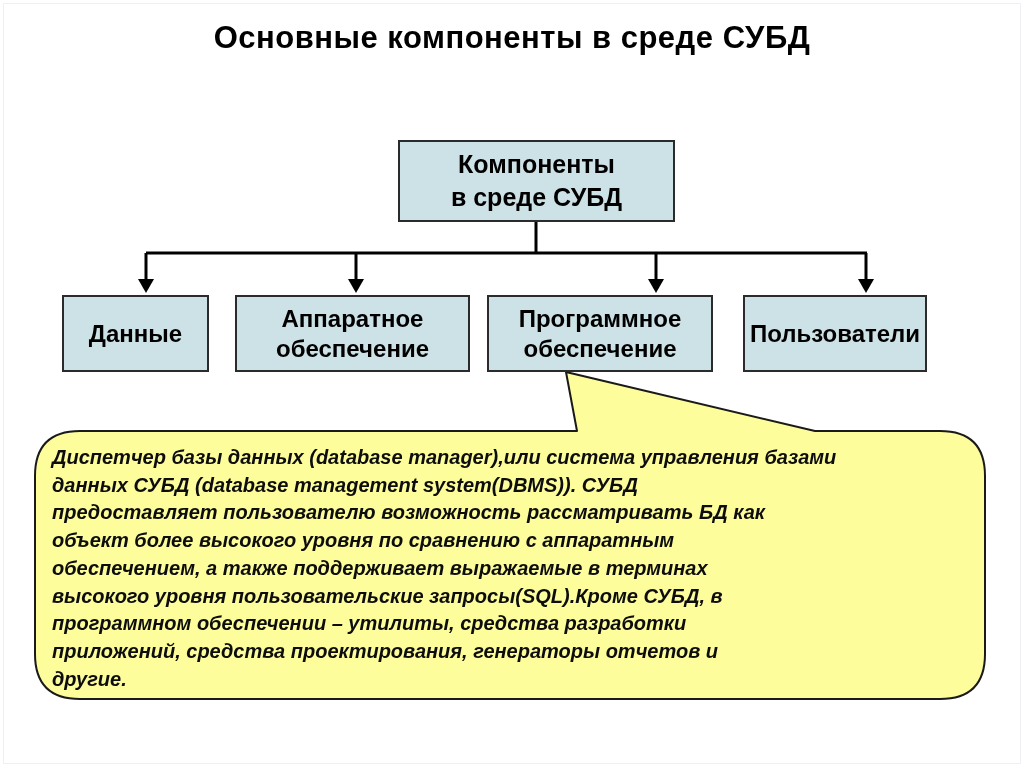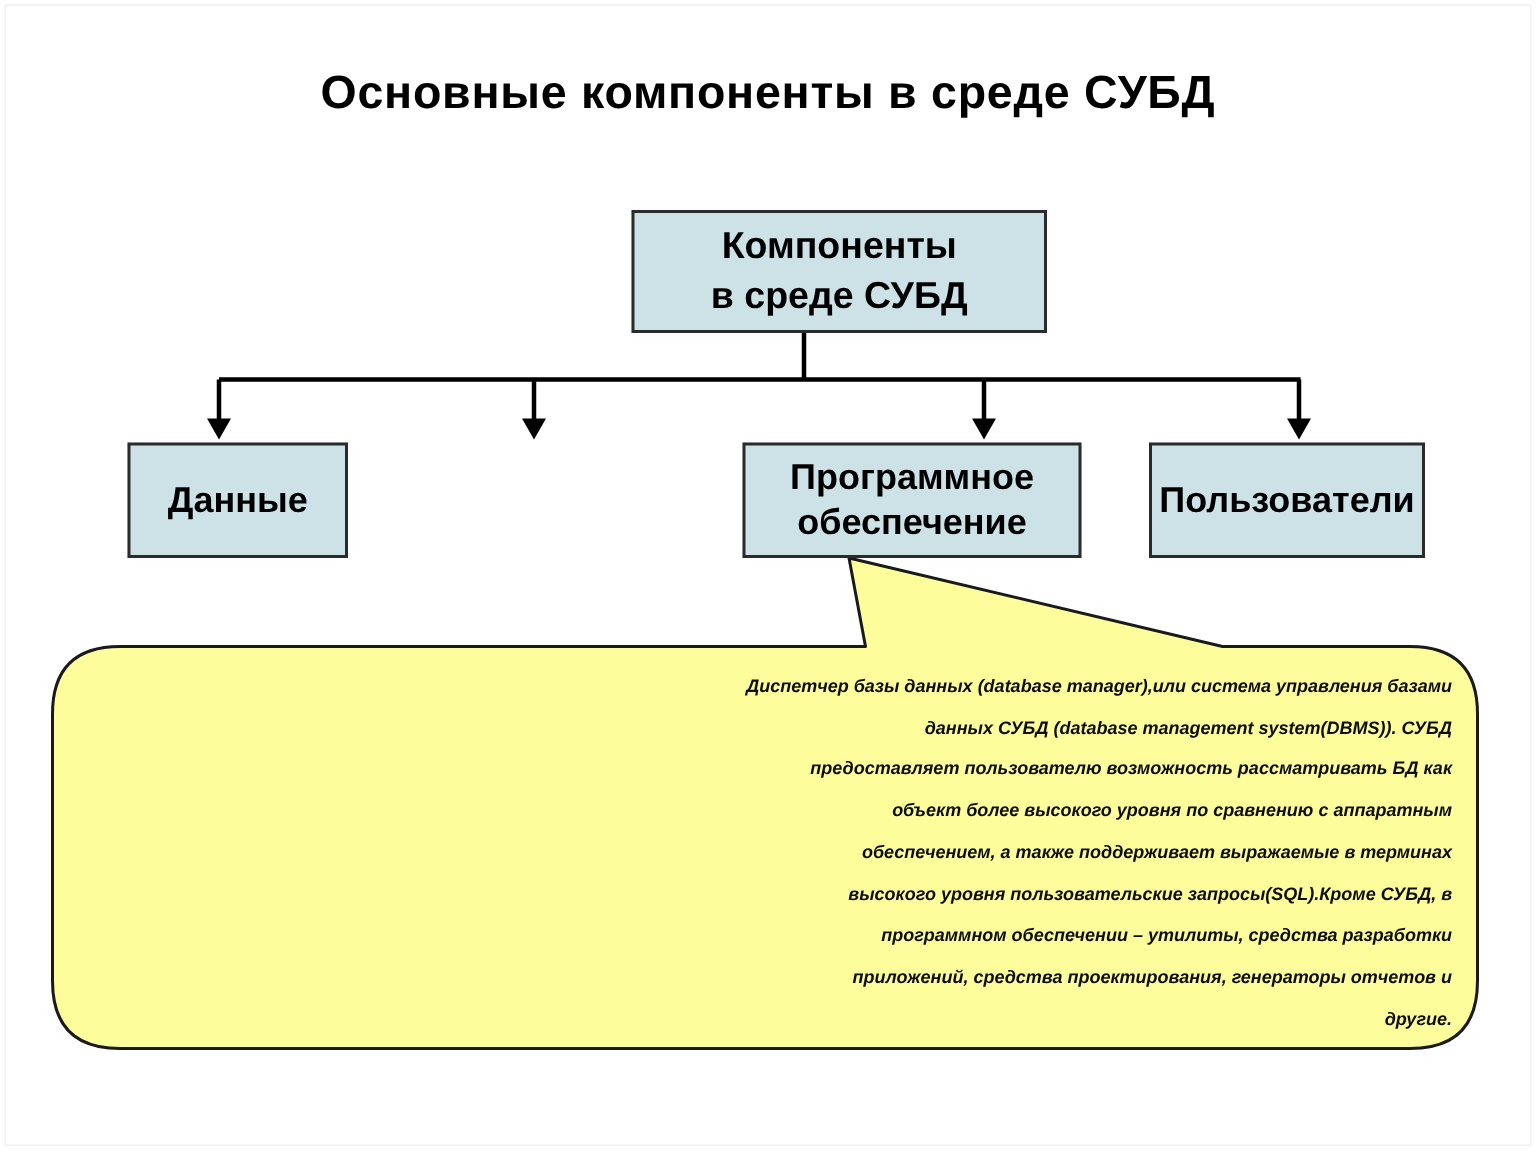--- a/index.html
+++ b/index.html
@@ -12,69 +12,68 @@
     overflow: hidden;
   }
   .frame {
     position: absolute;
     left: 3px; top: 3px; right: 3px; bottom: 3px;
     border: 1px solid #eef0f5;
     pointer-events: none;
   }
   .title {
     position: absolute;
-    left: 0; top: 44px;
+    left: 0; top: 20px;
     width: 100%;
     text-align: center;
     font-size: 31px;
     font-weight: bold;
     color: #000000;
     letter-spacing: 0.5px;
   }
   .node {
     position: absolute;
     background: #cde2e6;
     border: 2px solid #2b2b2b;
     box-sizing: border-box;
     display: flex;
     align-items: center;
     justify-content: center;
     text-align: center;
     font-weight: bold;
     color: #000000;
-    margin-left: 23px;
   }
   .node-root {
     left: 398px; top: 140px;
     width: 277px; height: 82px;
     font-size: 25px;
     line-height: 33px;
     white-space: pre-line;
   }
   .node-child {
     top: 295px; height: 77px;
     font-size: 24px;
     line-height: 30px;
     padding: 0 6px;
   }
   .node-data     { left: 62px;  width: 147px; }
   .node-hardware { left: 235px; width: 235px; }
-  .node-software { left: 472px; width: 226px; }
+  .node-software { left: 487px; width: 226px; }
   .node-users    { left: 743px; width: 184px; }
   .overlay {
     position: absolute;
     left: 0; top: 0;
     width: 1024px; height: 767px;
   }
   .callout-text {
     position: absolute;
     left: 52px; top: 444px;
     width: 916px;
-    text-align: right;
-    font-size: 12px;
+    text-align: left;
+    font-size: 20px;
     font-weight: bold;
     font-style: italic;
     color: #0d0d0d;
     line-height: 27.7px;
     white-space: pre-line;
   }
 </style>
 </head>
 <body>
 
@@ -106,20 +105,21 @@
              L 35 476
              Q 35 431 80 431
              Z" fill="#fdfd9c" stroke="#1a1a1a" stroke-width="2" stroke-linejoin="round"></path>
   </svg>
 
   <div class="node node-root">Компоненты
 в среде СУБД</div>
 
   <div class="node node-child node-data">Данные</div>
 
+  <div class="node node-child node-hardware">Аппаратное обеспечение</div>
 
   <div class="node node-child node-software">Программное обеспечение</div>
 
   <div class="node node-child node-users">Пользователи</div>
 
   <div class="callout-text">Диспетчер базы данных (database manager),или система управления базами
 данных СУБД (database management system(DBMS)). СУБД
 предоставляет пользователю возможность рассматривать БД как
 объект более высокого уровня по сравнению с аппаратным
 обеспечением, а также поддерживает выражаемые в терминах

